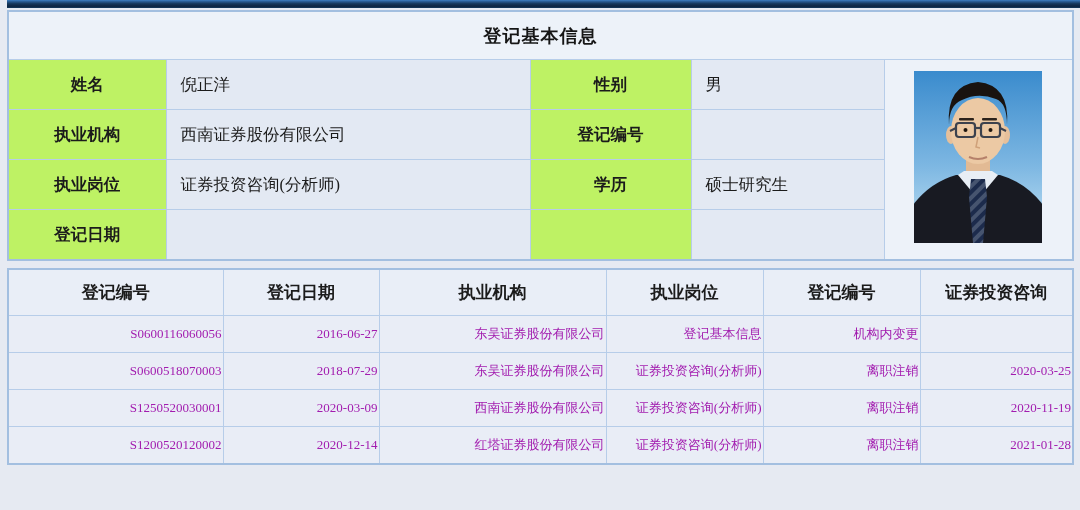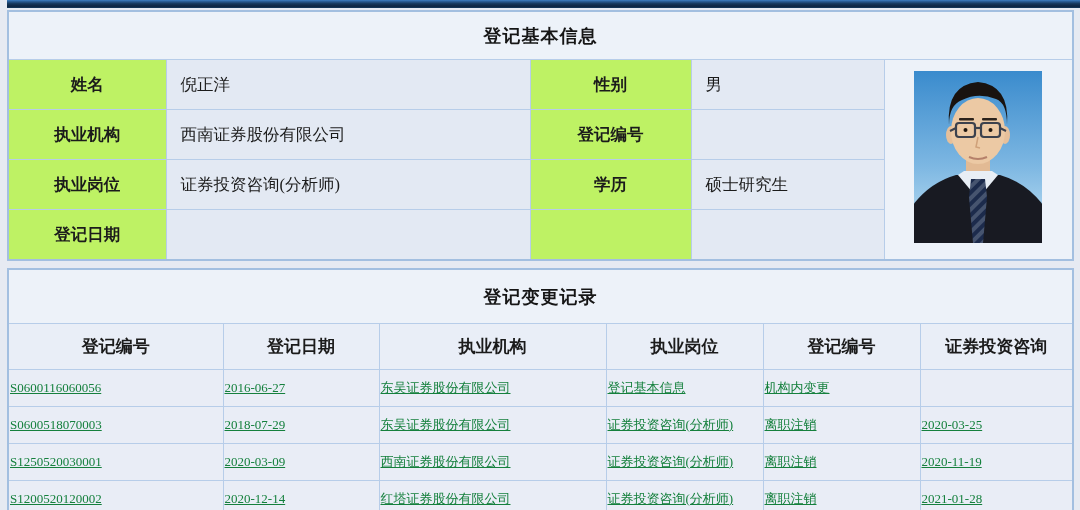--- a/index.html
+++ b/index.html
@@ -40,22 +40,22 @@
   }
   .photo-cell{background:#edf2f9;text-align:center;vertical-align:middle;}
   .photo-frame{display:inline-block;width:128px;height:172px;line-height:0;}
 
   
   .t2-header td{
     height:43px;background:#e9eef7;text-align:center;vertical-align:middle;
     font-size:17px;font-weight:bold;
   }
   .t2-row td{
-    height:34px;background:#e9edf6;text-align:left;vertical-align:middle;
-    font-size:13px;color:#15803d;text-decoration:underline;
+    height:34px;background:#e9edf6;text-align:right;vertical-align:middle;
+    font-size:13px;color:#a21caf;
   }
 </style>
 </head>
 <body>
 
 <div class="topbar"></div>
 
 <div class="panel" id="basic-panel">
   <table>
     <colgroup>
@@ -149,23 +149,20 @@
   <table>
     <colgroup>
       <col style="width:215px">
         <col style="width:156px">
         <col style="width:227px">
       <col style="width:157px">
         <col style="width:157px">
         <col style="width:153px">
     </colgroup>
     <tbody>
-        <tr>
-      <td class="table-title t2-title" colspan="6">登记变更记录</td>
-    </tr>
     <tr class="t2-header">
       <td>登记编号</td>
       <td>登记日期</td>
       <td>执业机构</td>
       <td>执业岗位</td>
       <td>登记编号</td>
       <td>证券投资咨询</td>
     </tr>
     <tr class="t2-row">
       <td>S0600116060056</td>

